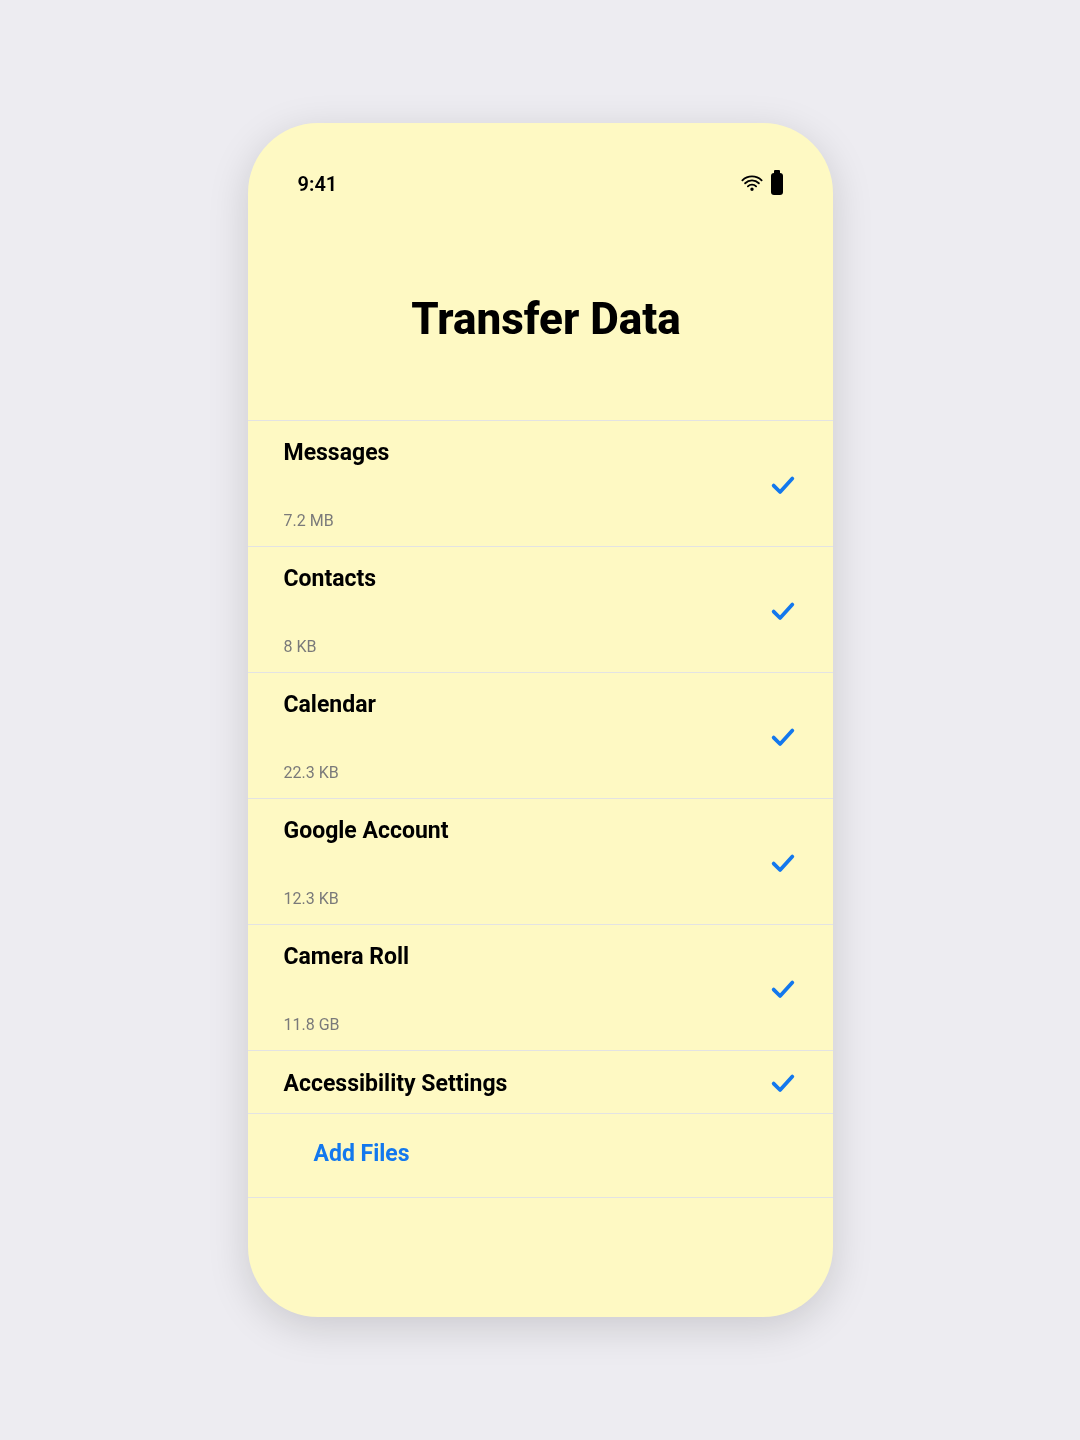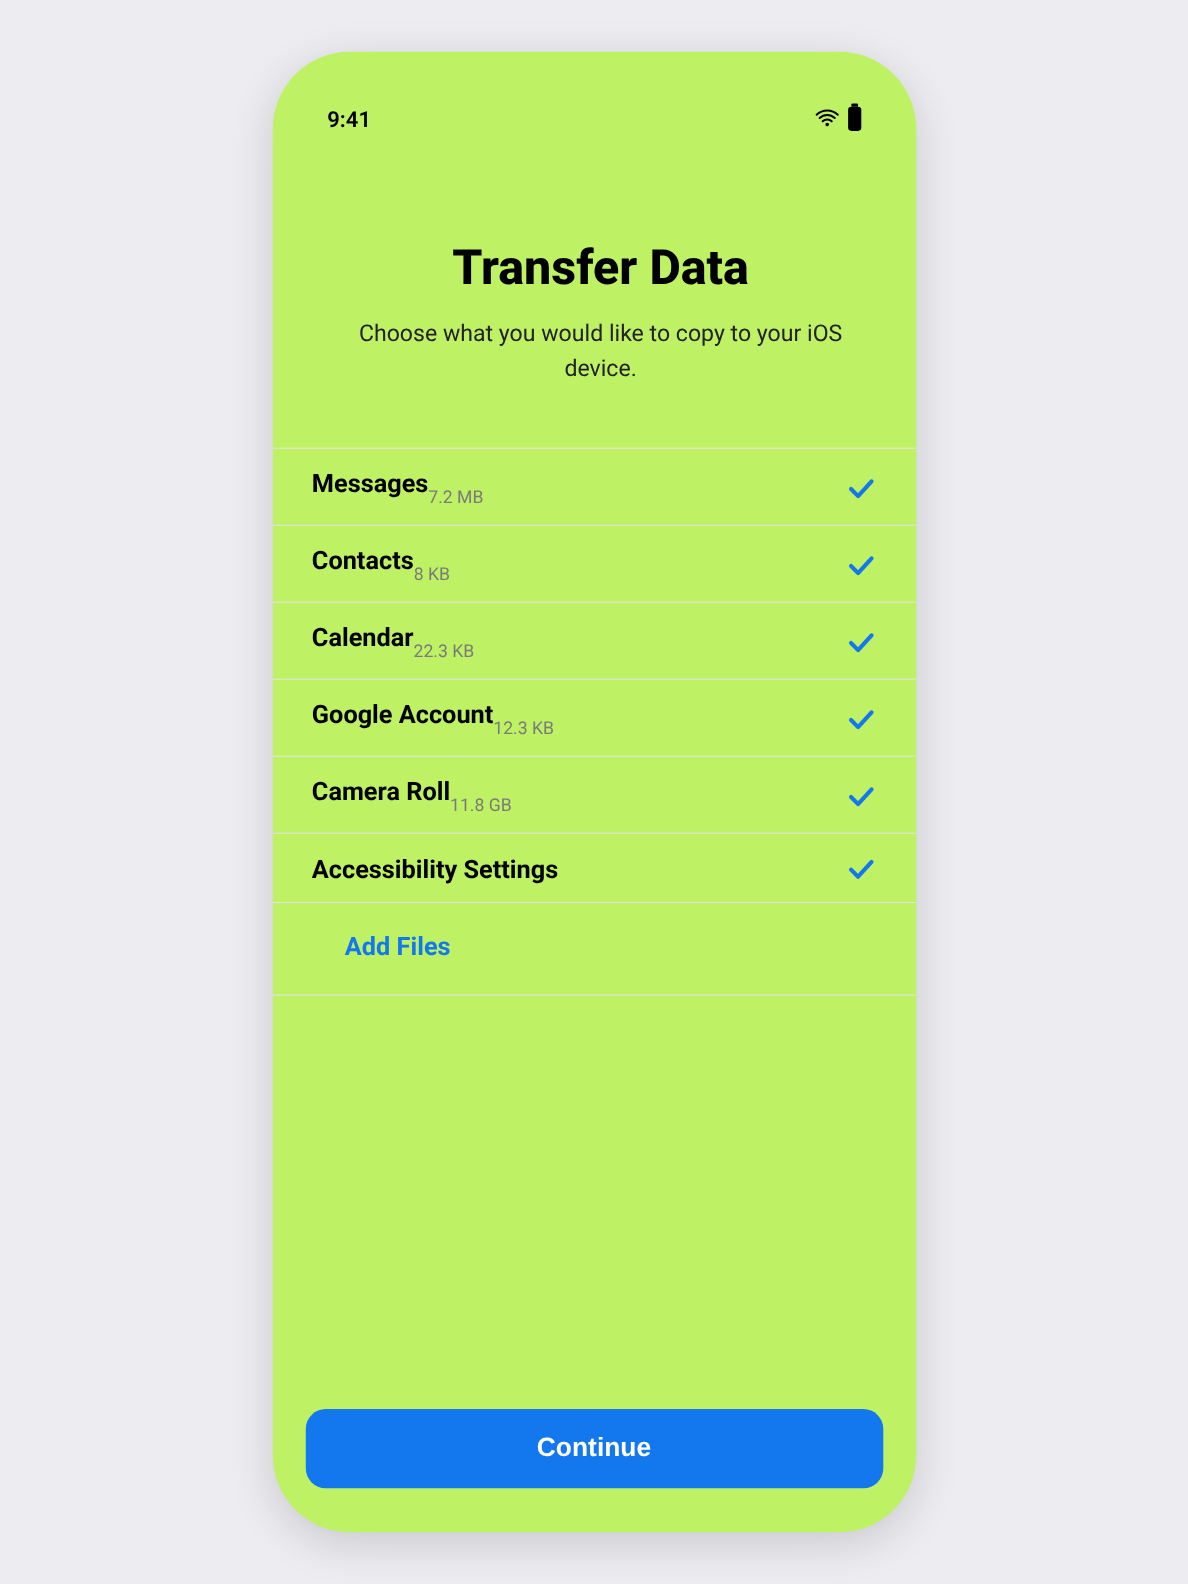--- a/index.html
+++ b/index.html
@@ -11,22 +11,22 @@
       font-family: -apple-system, BlinkMacSystemFont, 'Segoe UI', Roboto, Helvetica, Arial, sans-serif;
       background-color: #edecf1;
       width: 1080px;
       height: 1440px;
       display: flex;
       align-items: center;
       justify-content: center;
     }
     .phone {
       width: 585px;
-      height: 1346px;
-      background-color: #bef264;
+      height: 1194px;
+      background-color: #fef9c3;
       border-radius: 70px;
       box-shadow: 0 10px 40px rgba(0,0,0,0.15);
       overflow: hidden;
       display: flex;
       flex-direction: column;
     }
     .status-bar {
       display: flex;
       justify-content: space-between;
       align-items: center;
@@ -90,20 +90,22 @@
     .list-row {
       display: flex;
       justify-content: space-between;
       align-items: center;
       padding: 18px 36px 16px 36px;
       border-bottom: 1px solid #e3e3e3;
       cursor: pointer;
     }
     .row-text {
       display: flex;
+      flex-direction: column;
+      gap: 29px;
     }
     .row-label {
       font-size: 23px;
       font-weight: 700;
       color: #000;
     }
     .row-sub {
       font-size: 16px;
       font-weight: 400;
       color: #7a7a7a;
@@ -155,21 +157,20 @@
           <path d="M4.5 11.2 a10.7 10.7 0 0 1 15 0" stroke="#000" stroke-width="2" stroke-linecap="round"></path>
           <path d="M1.5 8 a15 15 0 0 1 21 0" stroke="#000" stroke-width="2" stroke-linecap="round"></path>
         </svg>
       </span>
       <span class="battery-icon"></span>
     </div>
   </div>
 
   <div class="header-area">
     <h1 class="title">Transfer Data</h1>
-    <p class="subtitle">Choose what you would like to copy to your iOS device.</p>
   </div>
 
   <div class="list-area">
 
     <div class="list-row">
       <div class="row-text">
         <span class="row-label">Messages</span>
         <span class="row-sub">7.2 MB</span>
       </div>
       <span class="check-icon">
@@ -237,16 +238,13 @@
             <path d="M4 12.5 L9.5 18 L20 6.5" stroke="#1378ed" stroke-width="3.2" stroke-linecap="round" stroke-linejoin="round"></path>
           </svg>
       </span>
     </div>
 
     <div class="add-files-row">
       <span class="add-files-link">Add Files</span>
     </div>
   </div>
 
-  <div class="button-area">
-    <button class="continue-btn">Continue</button>
-  </div>
 </div>
 
 </body></html>

